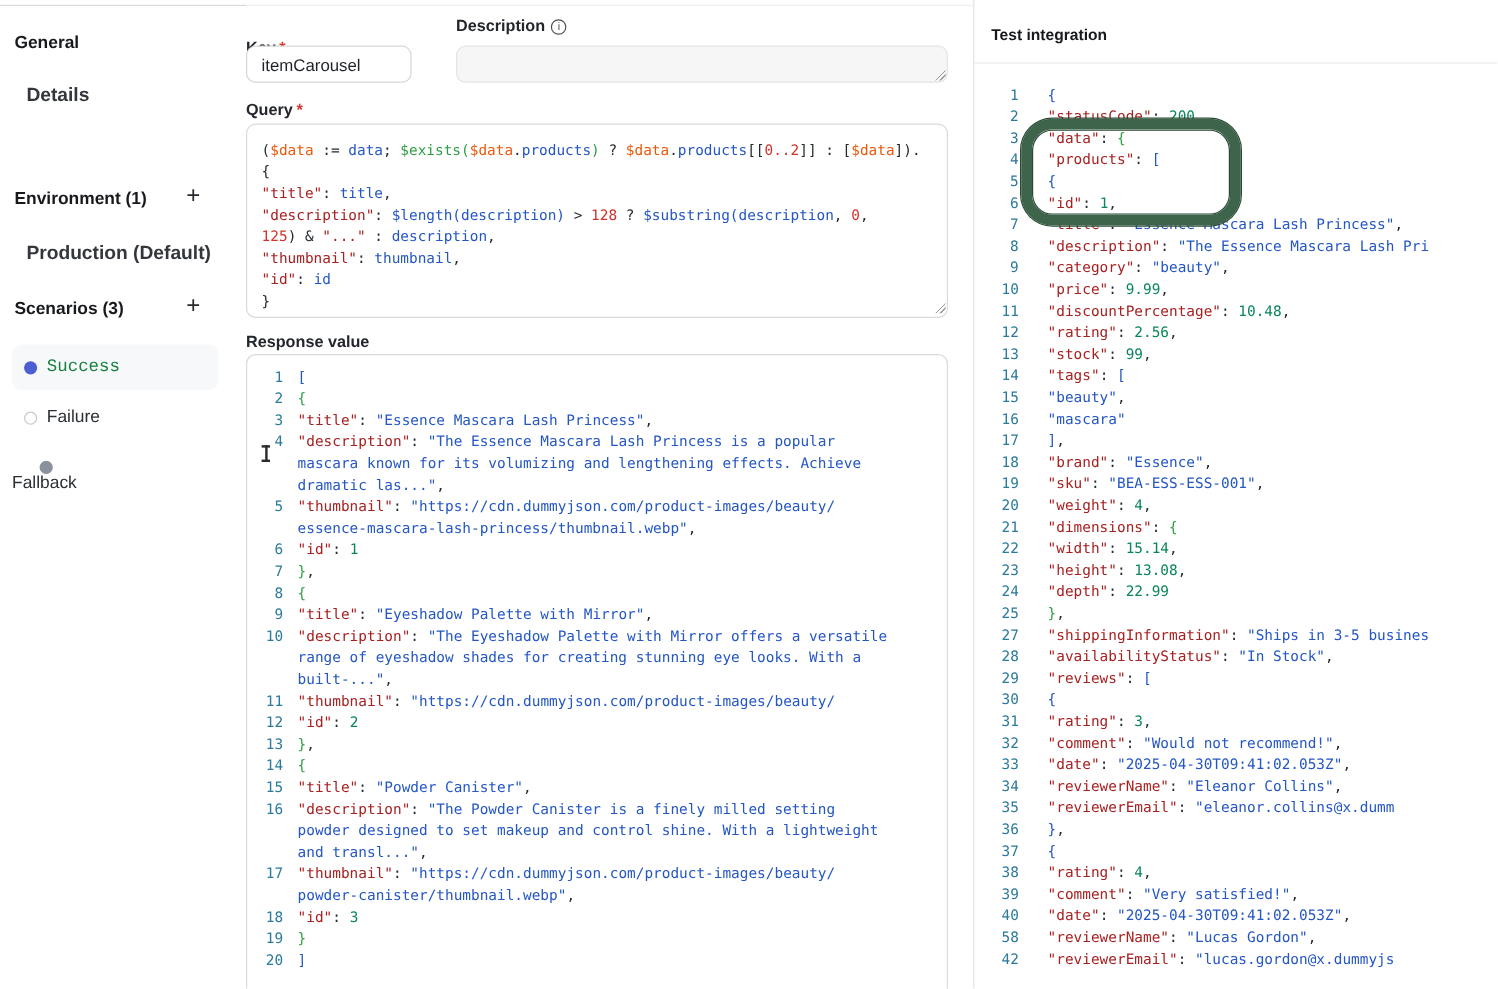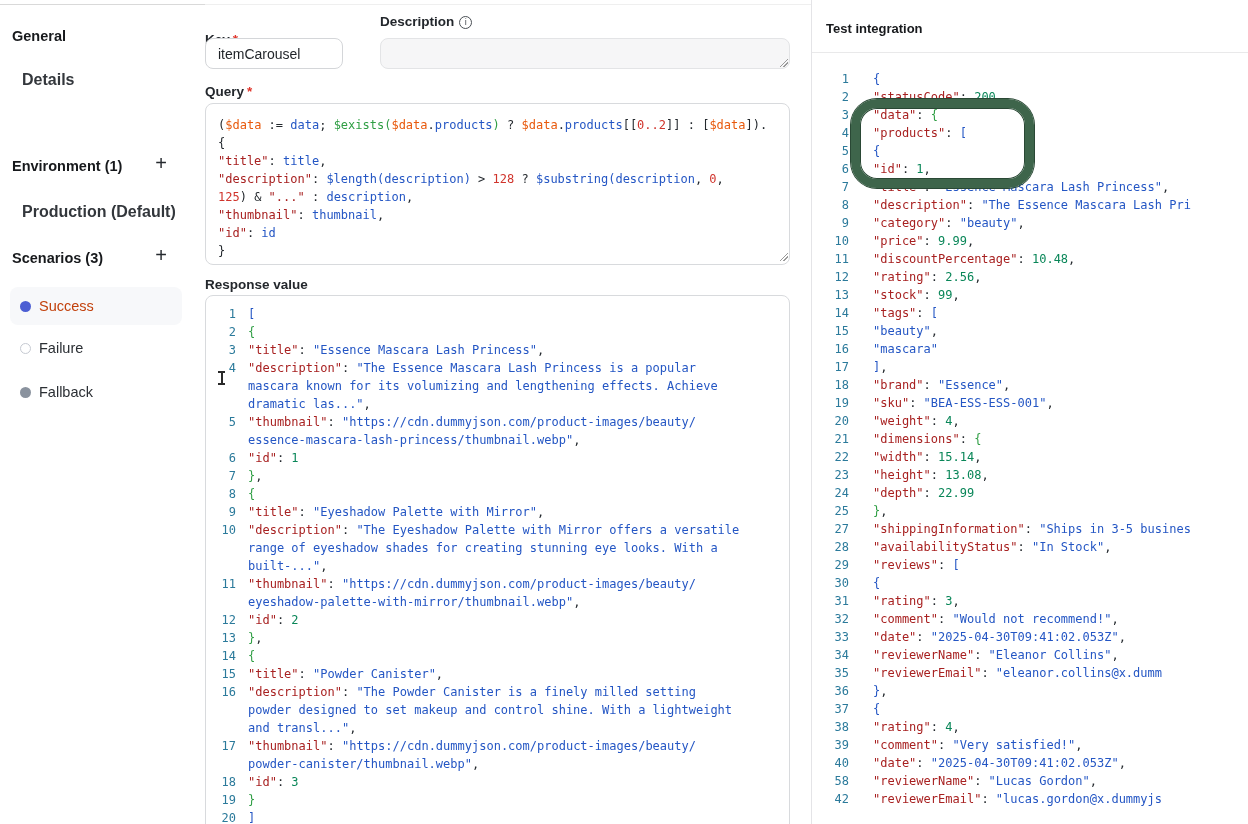--- a/index.html
+++ b/index.html
@@ -17,21 +17,21 @@
              display:flex; align-items:center; font-size:14.5px; color:#33373c; cursor:pointer; }
   .sb-pill.scenario { background:#f7f8fa; }
   .plus-btn { position:absolute; left:138px; top:-6px; width:22px; height:22px; font-size:20px;
               font-weight:300; color:#25292e; text-align:center; line-height:22px; cursor:pointer; }
   .dot { display:inline-block; width:11px; height:11px; border-radius:50%; margin:0 8px 0 10px; flex:none; }
   .dot.indigo { background:#4c5ed3; }
   .dot.outline { background:#fff; border:1.5px solid #c6cad2; }
   .dot.gray { background:#8a929e; }
   .scenario-row { position:absolute; left:10px; display:flex; align-items:center;
                   font-size:14.5px; color:#2b2f34; cursor:pointer; }
-  .sel-text { color:#c2410c; }
+  .sel-text { color:#15803d;font-family:Liberation Mono, monospace; }
 
   
   .fieldlabel { position:absolute; font-size:13.5px; font-weight:700; color:#23272c; }
   .req { color:#e0352b; margin-left:3px; font-weight:700; }
   .info-ic { display:inline-block; width:13px; height:13px; border:1.1px solid #4a4f55; border-radius:50%;
              font-size:9px; line-height:11px; text-align:center; color:#4a4f55; font-weight:400;
              margin-left:5px; vertical-align:1px; font-style:normal; }
   .key-input { position:absolute; left:205px; top:38px; width:138px; height:31px; border:1px solid #d4d6d9;
                border-radius:8px; background:#fff; font:14px "Liberation Sans", sans-serif; color:#1f2328;
                padding:0 12px; outline:none; }
@@ -100,21 +100,21 @@
     </div>
 
     <div class="sb-pill scenario" style="top:287px; height:38px;">
       <span class="dot indigo"></span>
       <span class="sel-text">Success</span>
     </div>
     <div class="scenario-row" style="top:340px;">
       <span class="dot outline"></span>
       <span>Failure</span>
     </div>
-    <div class="scenario-row" style="top:384px;">
+    <div class="scenario-row" style="top:384px;flex-direction:column;">
       <span class="dot gray"></span>
       <span>Fallback</span>
     </div>
   </nav>
 
   <div class="fieldlabel" style="left:205px; top:32px;">
     <span>Key</span><span class="req">*</span>
   </div>
   <input class="key-input" type="text" value="itemCarousel" style="">
 
@@ -150,21 +150,20 @@
       <div class="cm-row"><span class="gut">5</span><span class="code"><span class="tk-ig"></span><span class="tk-ig"></span><span class="tk-k">"thumbnail"</span><span class="tk-p">: </span><span class="tk-s">"</span><span class="tk-u">https://cdn.dummyjson.com/product-images/beauty/</span></span></div>
       <div class="cm-row"><span class="gut"></span><span class="code"><span class="tk-ig"></span><span class="tk-ig"></span><span class="tk-u">essence-mascara-lash-princess/thumbnail.webp</span><span class="tk-s">"</span><span class="tk-p">,</span></span></div>
       <div class="cm-row"><span class="gut">6</span><span class="code"><span class="tk-ig"></span><span class="tk-ig"></span><span class="tk-k">"id"</span><span class="tk-p">: </span><span class="tk-n">1</span></span></div>
       <div class="cm-row"><span class="gut">7</span><span class="code"><span class="tk-ig"></span><span class="tk-bg">}</span><span class="tk-p">,</span></span></div>
       <div class="cm-row"><span class="gut">8</span><span class="code"><span class="tk-ig"></span><span class="tk-bg">{</span></span></div>
       <div class="cm-row"><span class="gut">9</span><span class="code"><span class="tk-ig"></span><span class="tk-ig"></span><span class="tk-k">"title"</span><span class="tk-p">: </span><span class="tk-s">"Eyeshadow Palette with Mirror"</span><span class="tk-p">,</span></span></div>
       <div class="cm-row"><span class="gut">10</span><span class="code"><span class="tk-ig"></span><span class="tk-ig"></span><span class="tk-k">"description"</span><span class="tk-p">: </span><span class="tk-s">"The Eyeshadow Palette with Mirror offers a versatile</span></span></div>
       <div class="cm-row"><span class="gut"></span><span class="code"><span class="tk-ig"></span><span class="tk-ig"></span><span class="tk-s">range of eyeshadow shades for creating stunning eye looks. With a</span></span></div>
       <div class="cm-row"><span class="gut"></span><span class="code"><span class="tk-ig"></span><span class="tk-ig"></span><span class="tk-s">built-..."</span><span class="tk-p">,</span></span></div>
       <div class="cm-row"><span class="gut">11</span><span class="code"><span class="tk-ig"></span><span class="tk-ig"></span><span class="tk-k">"thumbnail"</span><span class="tk-p">: </span><span class="tk-s">"</span><span class="tk-u">https://cdn.dummyjson.com/product-images/beauty/</span></span></div>
-      <div class="cm-row"><span class="gut"></span><span class="code"><span class="tk-ig"></span><span class="tk-ig"></span><span class="tk-u">eyeshadow-palette-with-mirror/thumbnail.webp</span><span class="tk-s">"</span><span class="tk-p">,</span></span></div>
       <div class="cm-row"><span class="gut">12</span><span class="code"><span class="tk-ig"></span><span class="tk-ig"></span><span class="tk-k">"id"</span><span class="tk-p">: </span><span class="tk-n">2</span></span></div>
       <div class="cm-row"><span class="gut">13</span><span class="code"><span class="tk-ig"></span><span class="tk-bg">}</span><span class="tk-p">,</span></span></div>
       <div class="cm-row"><span class="gut">14</span><span class="code"><span class="tk-ig"></span><span class="tk-bg">{</span></span></div>
       <div class="cm-row"><span class="gut">15</span><span class="code"><span class="tk-ig"></span><span class="tk-ig"></span><span class="tk-k">"title"</span><span class="tk-p">: </span><span class="tk-s">"Powder Canister"</span><span class="tk-p">,</span></span></div>
       <div class="cm-row"><span class="gut">16</span><span class="code"><span class="tk-ig"></span><span class="tk-ig"></span><span class="tk-k">"description"</span><span class="tk-p">: </span><span class="tk-s">"The Powder Canister is a finely milled setting</span></span></div>
       <div class="cm-row"><span class="gut"></span><span class="code"><span class="tk-ig"></span><span class="tk-ig"></span><span class="tk-s">powder designed to set makeup and control shine. With a lightweight</span></span></div>
       <div class="cm-row"><span class="gut"></span><span class="code"><span class="tk-ig"></span><span class="tk-ig"></span><span class="tk-s">and transl..."</span><span class="tk-p">,</span></span></div>
       <div class="cm-row"><span class="gut">17</span><span class="code"><span class="tk-ig"></span><span class="tk-ig"></span><span class="tk-k">"thumbnail"</span><span class="tk-p">: </span><span class="tk-s">"</span><span class="tk-u">https://cdn.dummyjson.com/product-images/beauty/</span></span></div>
       <div class="cm-row"><span class="gut"></span><span class="code"><span class="tk-ig"></span><span class="tk-ig"></span><span class="tk-u">powder-canister/thumbnail.webp</span><span class="tk-s">"</span><span class="tk-p">,</span></span></div>
       <div class="cm-row"><span class="gut">18</span><span class="code"><span class="tk-ig"></span><span class="tk-ig"></span><span class="tk-k">"id"</span><span class="tk-p">: </span><span class="tk-n">3</span></span></div>

